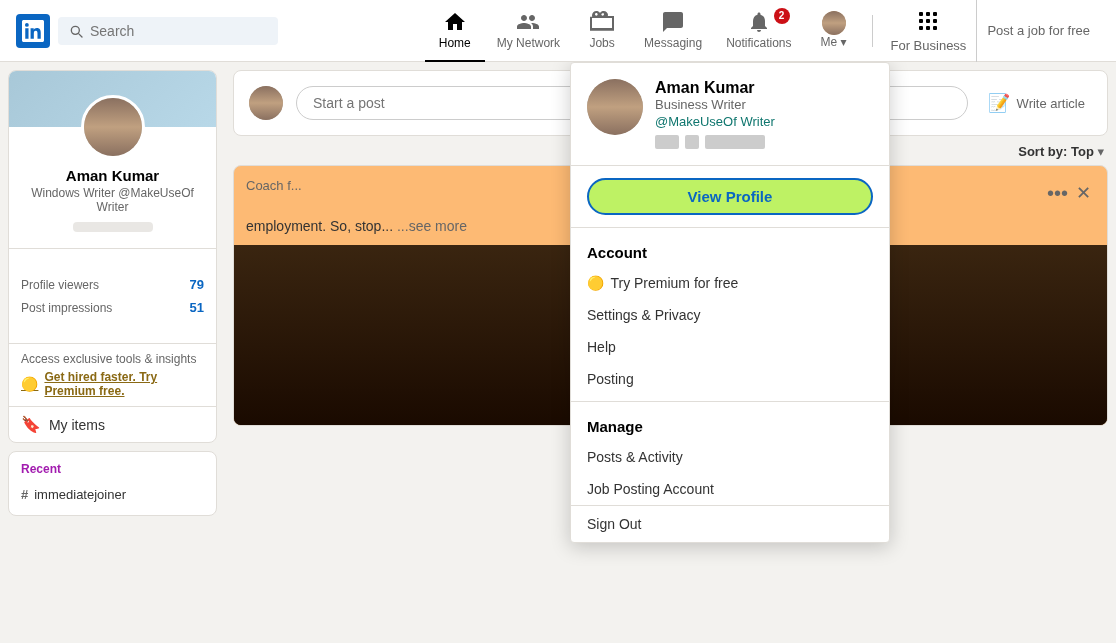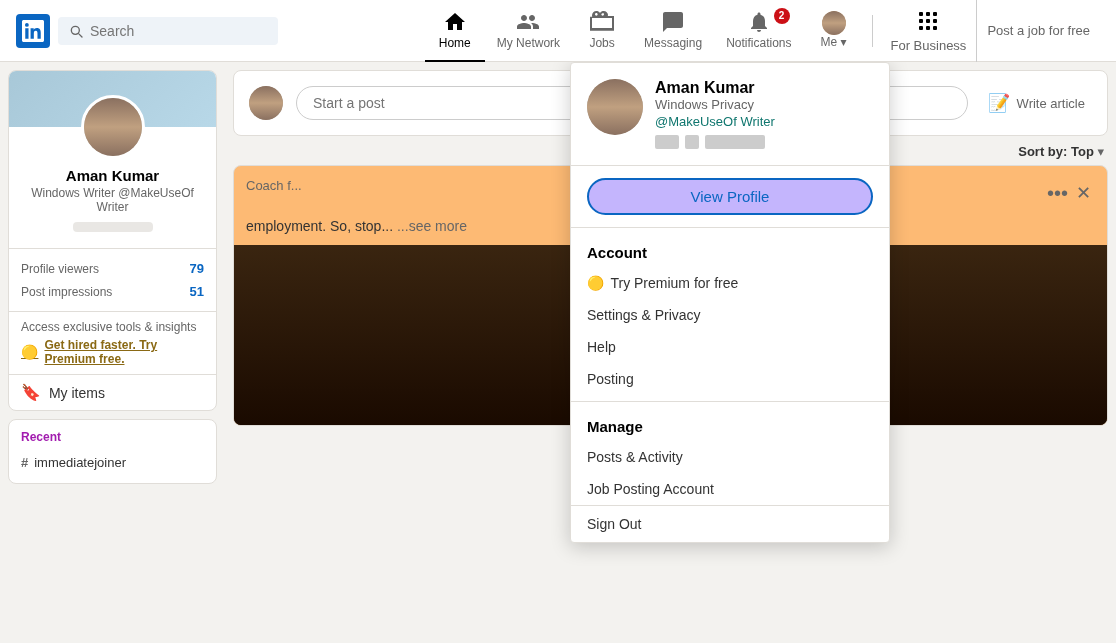--- a/index.html
+++ b/index.html
@@ -129,21 +129,21 @@
       border-radius: 50%;
     }
     .profile-name { font-size: 15px; font-weight: 600; color: #000; margin-bottom: 2px; }
     .profile-title { font-size: 12px; color: #666; margin-bottom: 8px; }
     .profile-blurred {
       height: 10px; background: #e0ddd8; border-radius: 4px;
       margin: 4px auto; opacity: 0.7;
     }
     .profile-stats {
       border-top: 1px solid #e0ddd8;
-      padding: 8px 12px;
+      padding: 24px 12px;
     }
     .profile-stat-row {
       display: flex; justify-content: space-between; align-items: center;
       padding: 4px 0; cursor: pointer;
     }
     .stat-label { font-size: 12px; color: #666; }
     .stat-value { font-size: 13px; color: #0a66c2; font-weight: 600; }
 
     .premium-section {
       border-top: 1px solid #e0ddd8;
@@ -286,22 +286,22 @@
     .dropdown-title { font-size: 13px; color: #666; margin-bottom: 2px; }
     .dropdown-handle { font-size: 13px; color: #0f766e; margin-bottom: 6px; }
     .dropdown-blurs { display: flex; gap: 6px; margin-top: 4px; }
     .dropdown-blur-sq { width: 24px; height: 14px; background: #ccc; border-radius: 2px; }
     .dropdown-blur-rect { width: 60px; height: 14px; background: #ccc; border-radius: 2px; }
 
     .view-profile-btn {
       display: block; width: calc(100% - 32px); margin: 12px 16px;
       text-align: center; padding: 8px;
       border: 2px solid #0a66c2; border-radius: 20px;
-      color: #0a66c2; font-size: 15px; font-weight: 400;
-      cursor: pointer; background: #c4b5fd;
+      color: #0a66c2; font-size: 15px; font-weight: 700;
+      cursor: pointer; background: #bef264;
       text-decoration: none;
     }
 
     .dropdown-section-label {
       font-size: 15px; font-weight: 600; color: #000;
       padding: 10px 16px 6px;
     }
     .dropdown-menu-item {
       display: block; padding: 8px 16px;
       font-size: 14px; color: #333; cursor: pointer;
@@ -504,21 +504,21 @@
 
 <div class="dropdown-overlay">
   <div class="me-dropdown">
 
     <div class="dropdown-profile-section">
       <div class="dropdown-avatar">
         <div class="dropdown-avatar-inner"></div>
       </div>
       <div>
         <div class="dropdown-name">Aman Kumar</div>
-        <div class="dropdown-title">Windows Privacy</div>
+        <div class="dropdown-title">Business Writer</div>
         <div class="dropdown-handle">@MakeUseOf Writer</div>
         <div class="dropdown-blurs">
           <div class="dropdown-blur-sq"></div>
           <div class="dropdown-blur-sq" style="width:14px;"></div>
           <div class="dropdown-blur-rect"></div>
         </div>
       </div>
     </div>
 
     <button class="view-profile-btn">View Profile</button>

